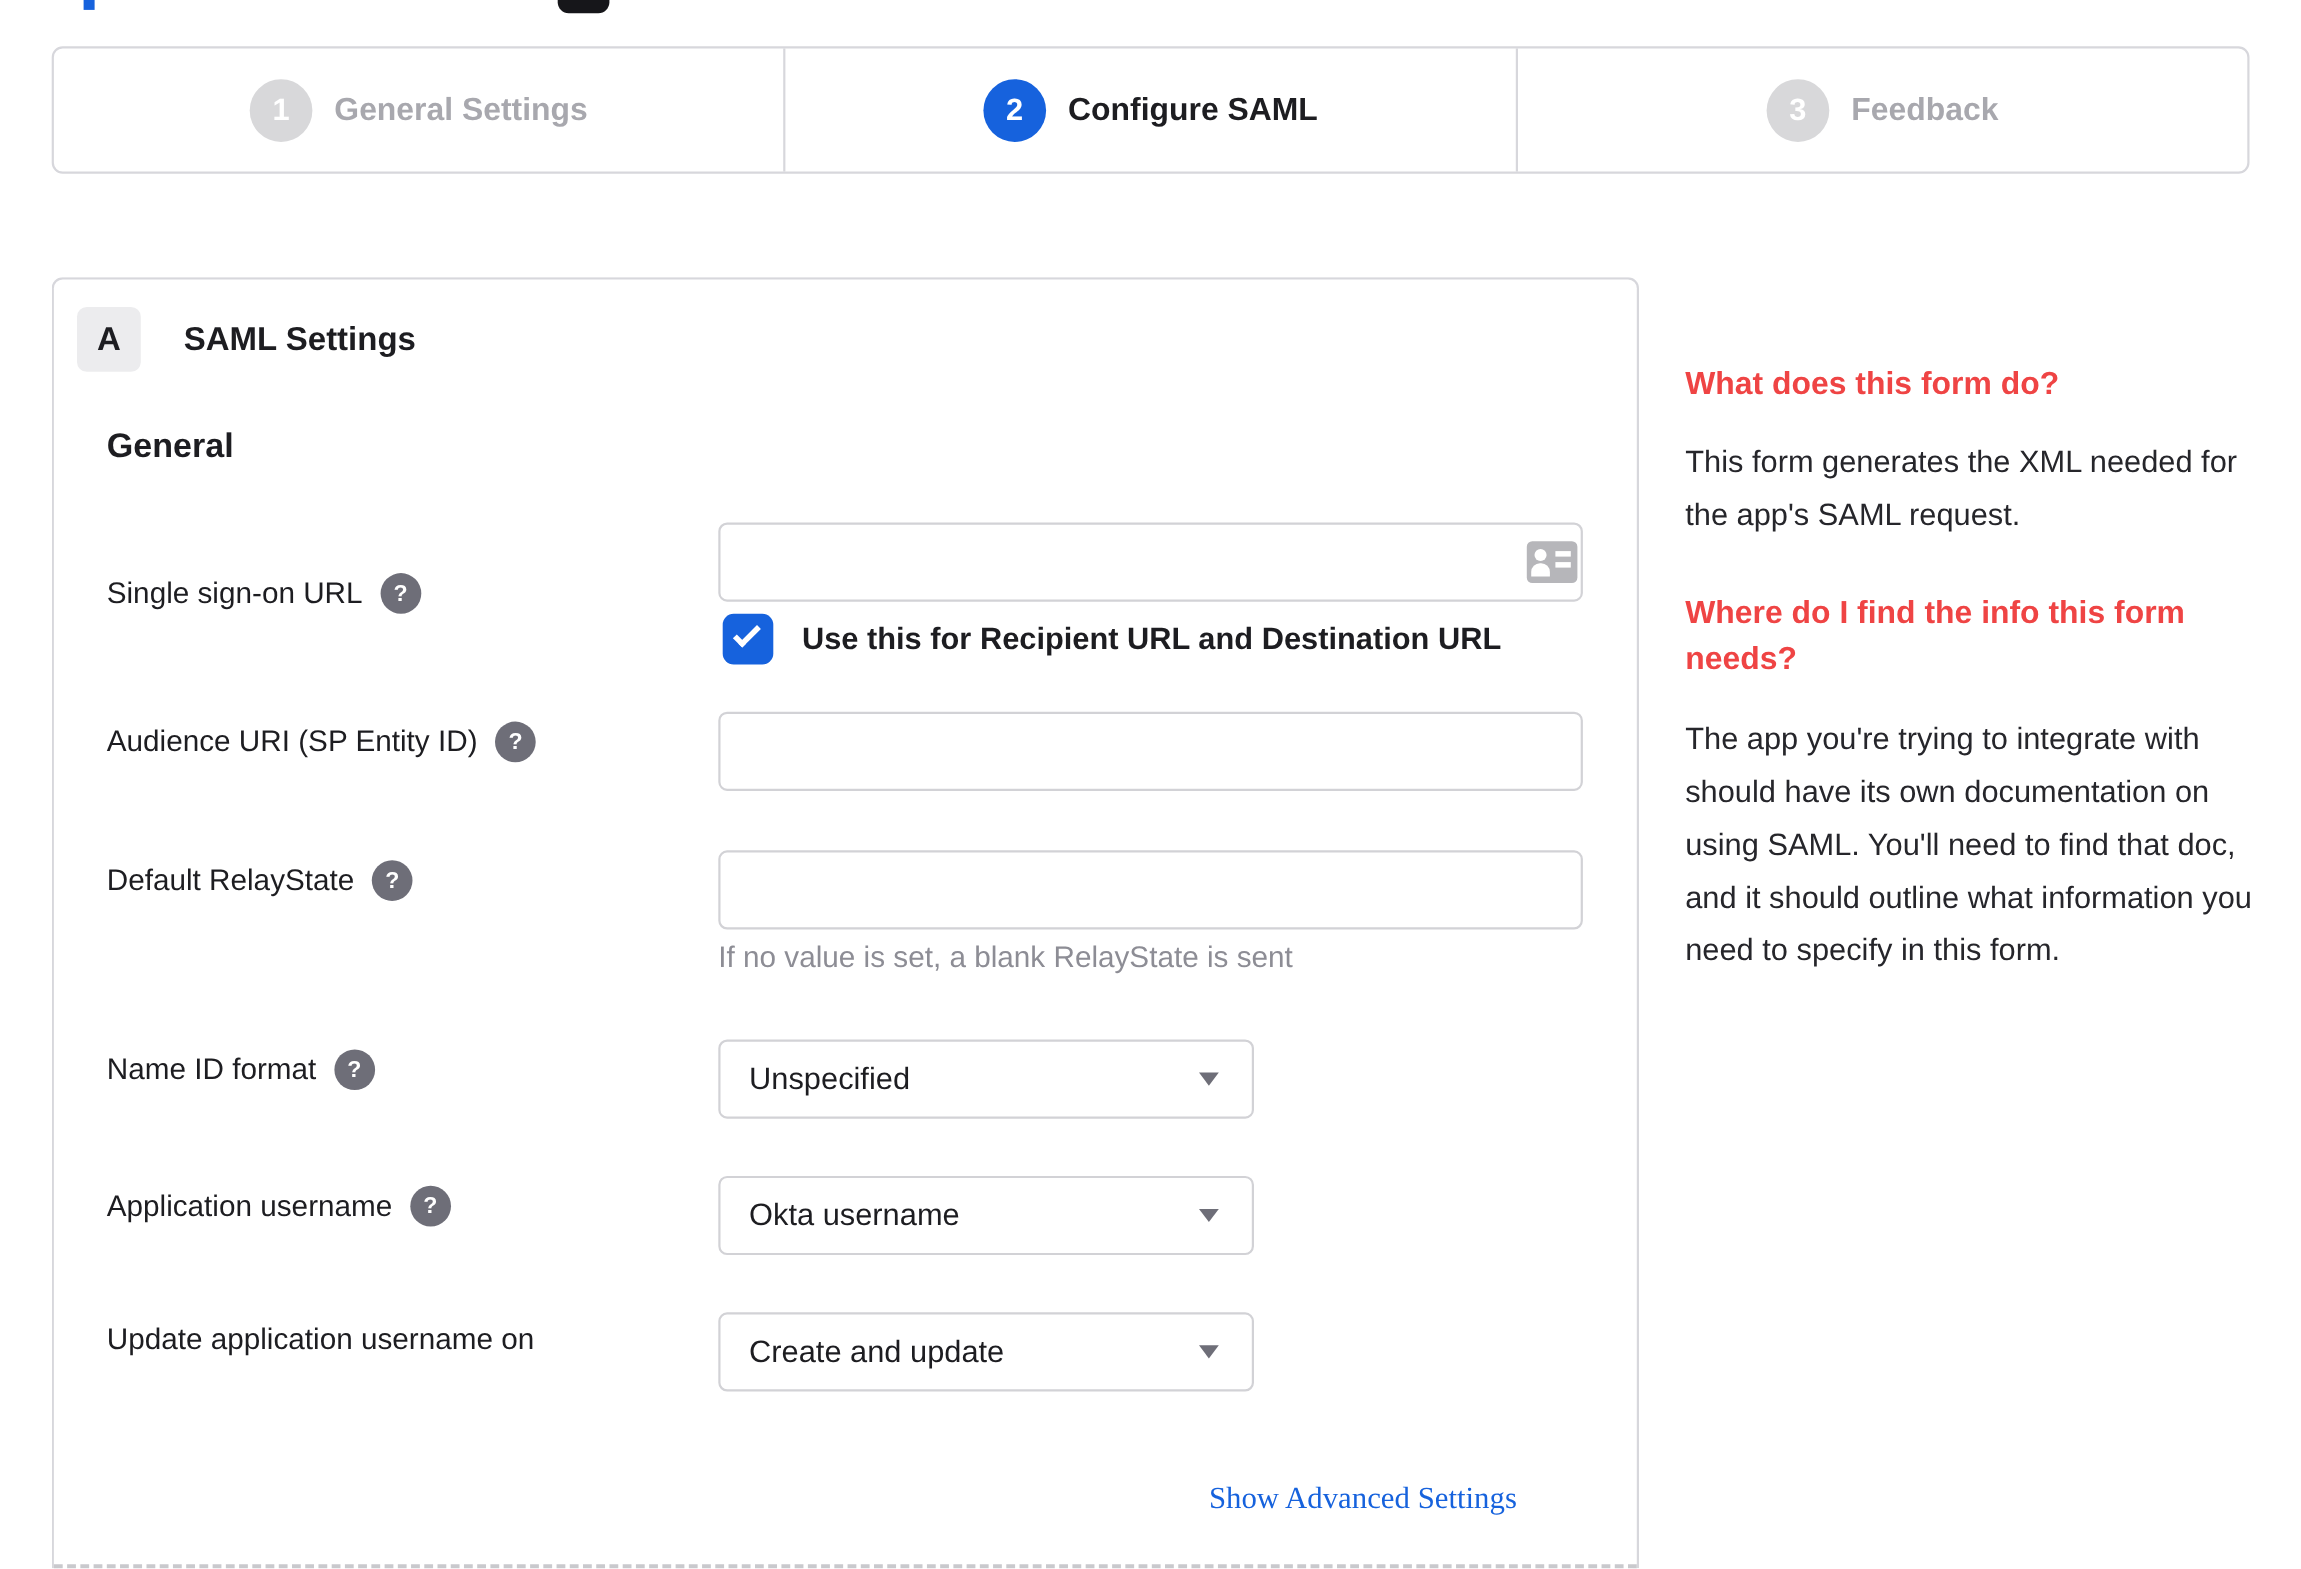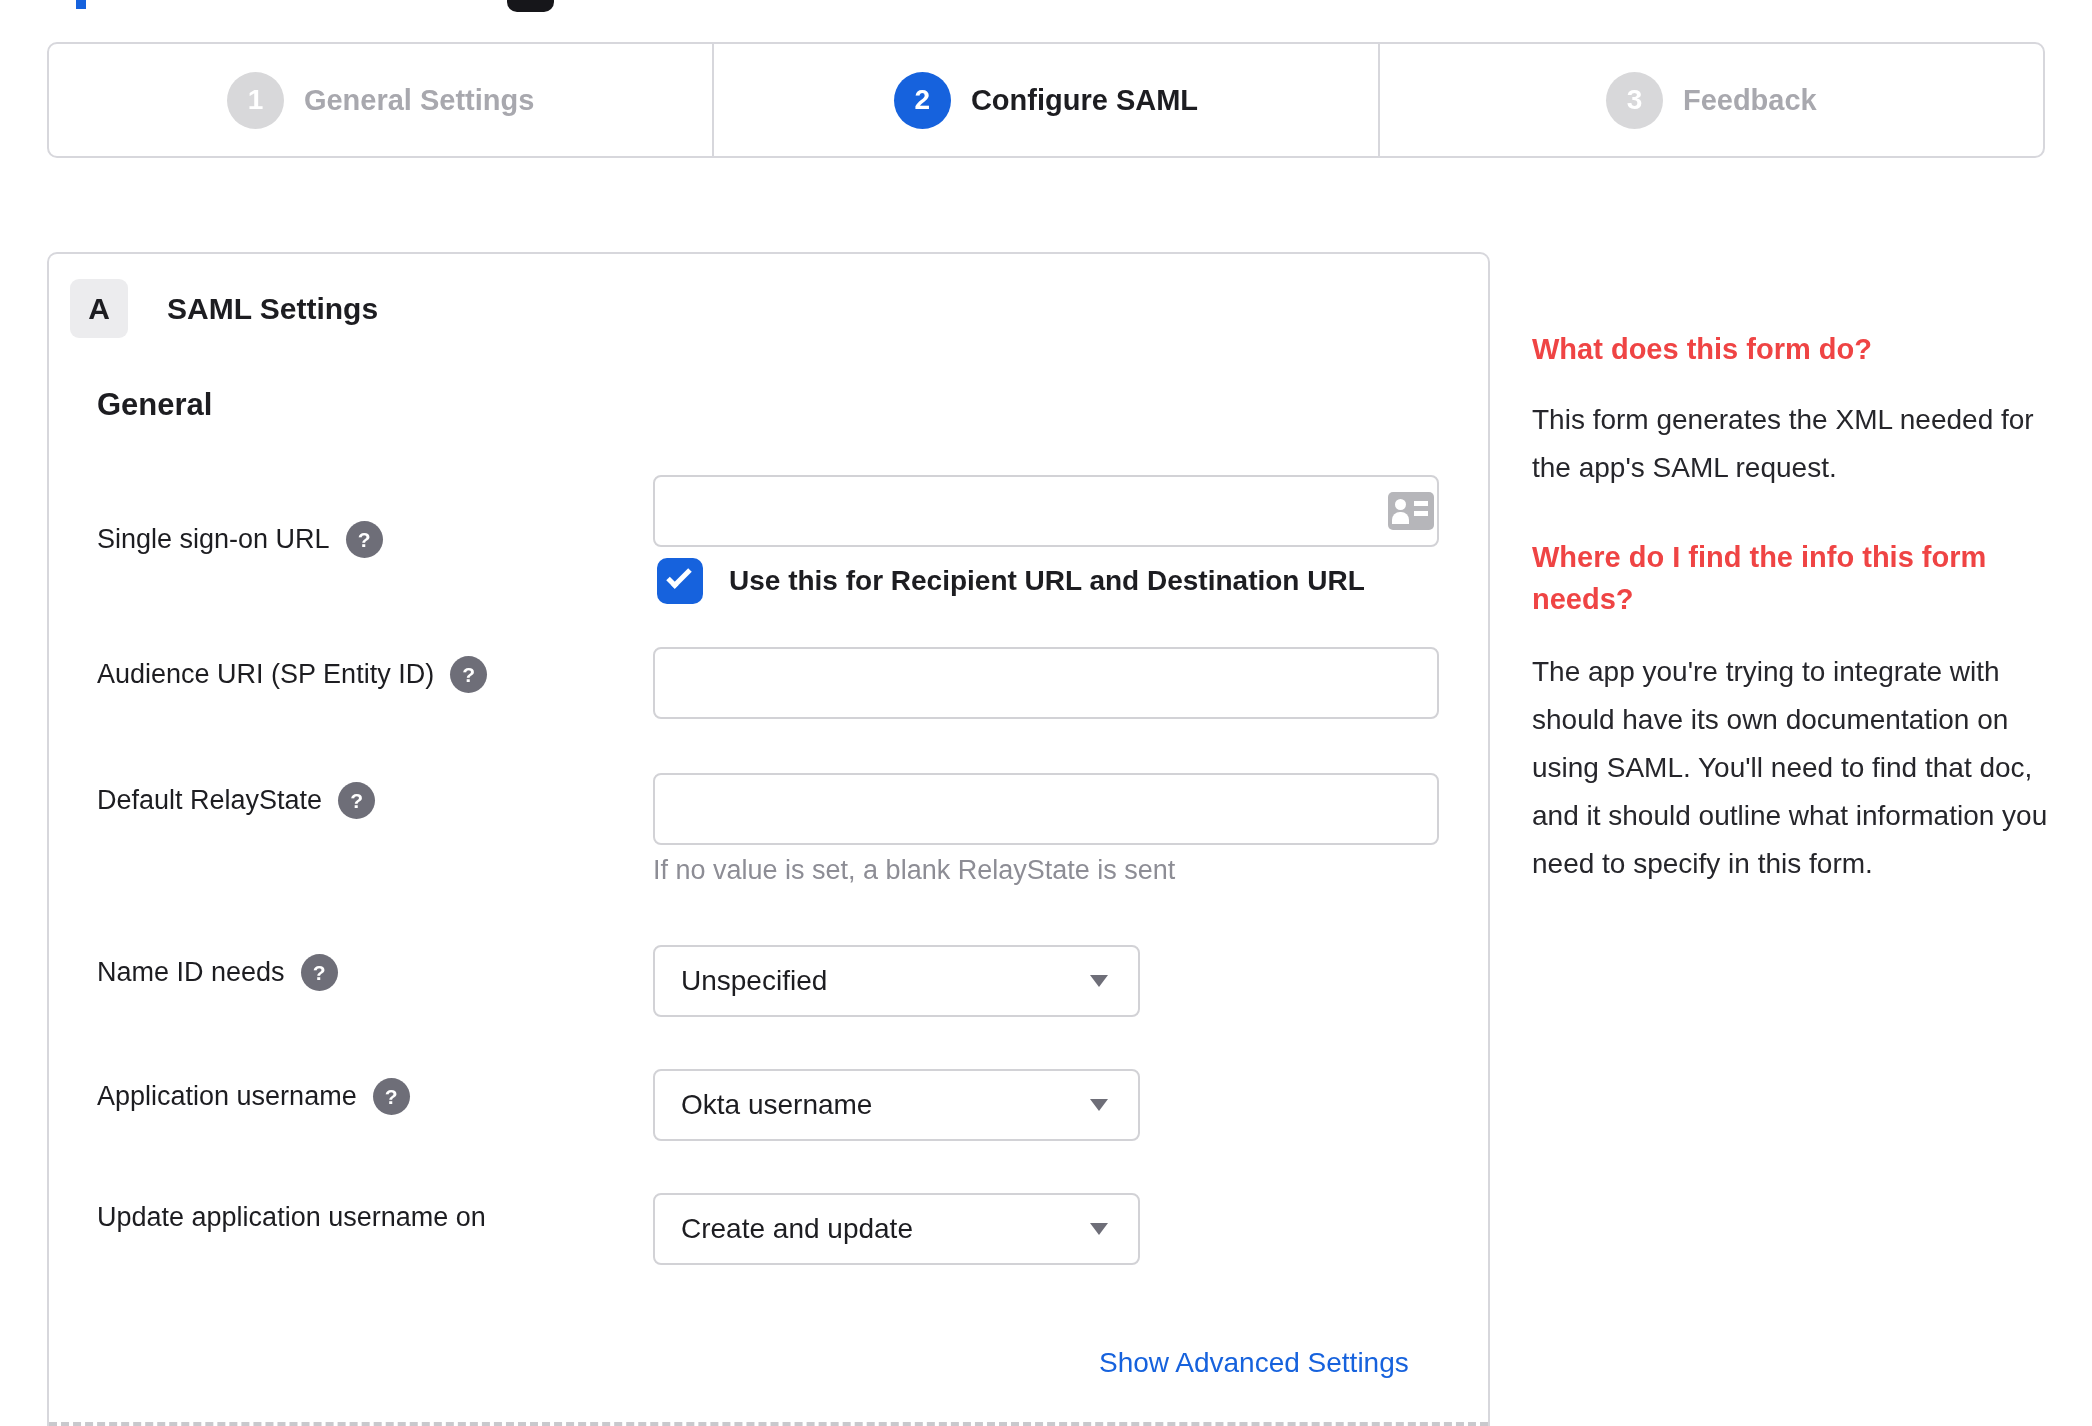--- a/index.html
+++ b/index.html
@@ -125,21 +125,21 @@
   <input class="text-input" style="top: 393px;" type="text" value="">
 
   <div class="field-label" style="top:528px;">
     <span>Default RelayState</span>
     <span class="help-icon">?</span>
   </div>
   <input class="text-input" style="top: 519px;" type="text" value="">
   <div class="helper-text" style="top:601px;">If no value is set, a blank RelayState is sent</div>
 
   <div class="field-label" style="top:700px;">
-    <span>Name ID needs</span>
+    <span>Name ID format</span>
     <span class="help-icon">?</span>
   </div>
   <div class="select-box" style="top:691px;">
     <span>Unspecified</span>
     <span class="select-arrow"></span>
   </div>
 
   <div class="field-label" style="top:824px;">
     <span>Application username</span>
     <span class="help-icon">?</span>
@@ -150,21 +150,21 @@
   </div>
 
   <div class="field-label" style="top:948px;">
     <span>Update application username on</span>
   </div>
   <div class="select-box" style="top:939px;gap:10px;">
     <span>Create and update</span>
     <span class="select-arrow"></span>
   </div>
 
-  <div class="advanced-link" style="top:1093px; left:1050px;">Show Advanced Settings</div>
+  <div class="advanced-link" style="top:1093px; left:1050px;font-family:Liberation Serif, serif;">Show Advanced Settings</div>
 
   <div class="panel-dashes"></div>
 </div>
 
 <div class="sidebar">
   <div class="sb-heading sb-h1">What does this form do?</div>
   <div class="sb-body sb-p1">This form generates the XML needed for the app's SAML request.</div>
   <div class="sb-heading sb-h2">Where do I find the info this form needs?</div>
   <div class="sb-body">The app you're trying to integrate with should have its own documentation on using SAML. You'll need to find that doc, and it should outline what information you need to specify in this form.</div>
 </div>

